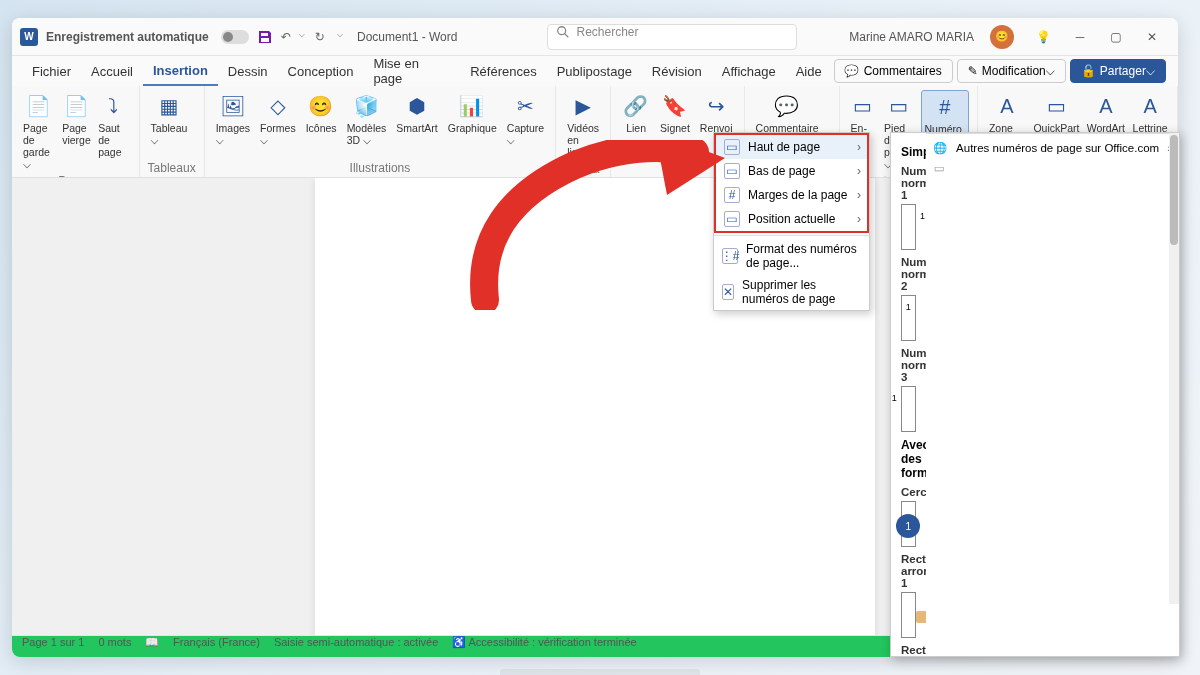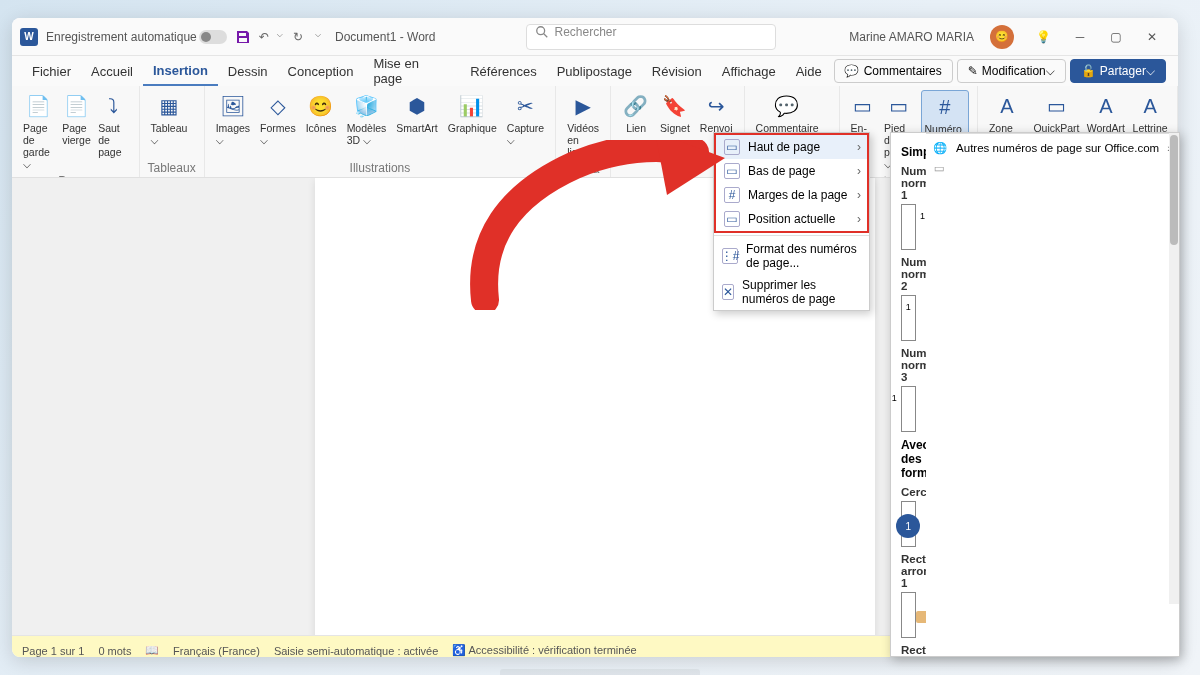--- a/index.html
+++ b/index.html
@@ -1,20 +1,20 @@
 <!DOCTYPE html>
 <html><head>
 <meta charset="utf-8">
 <style>
 * { margin: 0; padding: 0; box-sizing: border-box; font-family: 'Segoe UI', sans-serif; }
 body { width: 1200px; height: 675px; background: linear-gradient(135deg, #d4e4f0 0%, #e8f0f7 50%, #f0f4f8 100%); overflow: hidden; position: relative; }
 .window { position: absolute; top: 18px; left: 12px; right: 22px; bottom: 18px; background: #fff; border-radius: 8px; box-shadow: 0 4px 20px rgba(0,0,0,0.15); display: flex; flex-direction: column; overflow: hidden; }
 .titlebar { height: 38px; display: flex; align-items: center; padding: 0 8px; background: #fafafa; border-bottom: 1px solid #e5e5e5; font-size: 12px; color: #555; }
 .titlebar .word-icon { width: 18px; height: 18px; background: #2b579a; border-radius: 3px; margin-right: 8px; display: flex; align-items: center; justify-content: center; color: #fff; font-weight: bold; font-size: 10px; }
-.titlebar .autosave { display: flex; align-items: center; gap: 2px; }
+.titlebar .autosave { display: flex; align-items: center; gap: 12px; font-weight: bold; }
 .titlebar .toggle { width: 28px; height: 14px; background: #ddd; border-radius: 7px; position: relative; }
 .titlebar .toggle::after { content: ''; position: absolute; width: 10px; height: 10px; background: #888; border-radius: 50%; top: 2px; left: 2px; }
 .titlebar .save-icon { width: 16px; height: 16px; color: #7719aa; margin-left: 8px; }
 .titlebar .undo-redo { margin-left: 8px; display: flex; gap: 4px; color: #666; }
 .titlebar .dropdown-caret { margin-left: 4px; font-size: 8px; }
 .titlebar .doc-title { margin-left: 14px; }
 .titlebar .search-box { margin-left: 90px; width: 250px; height: 26px; border: 1px solid #ddd; border-radius: 4px; display: flex; align-items: flex-start; padding: 0 8px; background: #fff; color: #888; }
 .titlebar .search-box svg { width: 14px; height: 14px; margin-right: 6px; }
 .titlebar .spacer { flex: 1; }
 .titlebar .user { display: flex; align-items: center; gap: 16px; margin-right: 12px; }
@@ -36,21 +36,21 @@
 .ribbon-group .label { text-align: center; font-size: 12px; color: #777; margin-top: 2px; }
 .rbtn { display: flex; flex-direction: column; align-items: center; justify-content: flex-start; padding: 2px 3px; border-radius: 3px; cursor: pointer; min-width: 28px; }
 .rbtn .ico { width: 28px; height: 28px; display: flex; align-items: center; justify-content: center; font-size: 20px; color: #2b579a; margin-bottom: 2px; }
 .rbtn .txt { text-align: left; line-height: 12px; font-size: 10.5px; }
 .rbtn.active { background: #d4e3f4; border: 1px solid #7aa6d6; }
 .ribbon-side { display: flex; flex-direction: column; gap: 3px; justify-content: center; padding: 4px 6px; font-size: 11px; }
 
 .doc-area { flex: 1; background: #f0f0f0; display: flex; justify-content: center; overflow: hidden; position: relative; }
 .page { width: 560px; height: 720px; background: #fff; margin-top: 0; box-shadow: 0 2px 8px rgba(0,0,0,0.1); }
 
-.statusbar { height: 22px; background: #fef9c3; border-top: 1px solid #e5e5e5; display: flex; align-items: flex-end; padding: 0 10px; font-size: 11px; color: #555; gap: 14px; }
+.statusbar { height: 22px; background: #22c55e; border-top: 1px solid #e5e5e5; display: flex; align-items: flex-start; padding: 0 10px; font-size: 11px; color: #555; gap: 14px; }
 
 
 .dropdown { position: absolute; top: 132px; left: 713px; width: 157px; background: #fff; border: 1px solid #ccc; box-shadow: 2px 3px 8px rgba(0,0,0,0.2); z-index: 50; font-size: 12px; }
 .dropdown .ditem { display: flex; align-items: center; padding: 4px 8px; gap: 8px; cursor: pointer; position: relative; }
 .dropdown .ditem.hover { background: #e8f0fa; }
 .dropdown .ditem .dicon { width: 16px; height: 16px; display: flex; align-items: center; justify-content: center; color: #2b579a; font-size: 12px; border: 1px solid #aac; border-radius: 2px; }
 .dropdown .ditem .arrow { position: absolute; right: 6px; color: #666; }
 .dropdown .dsep { height: 1px; background: #e0e0e0; margin: 2px 0; }
 .redbox { border: 2px solid #e03028; }
 

